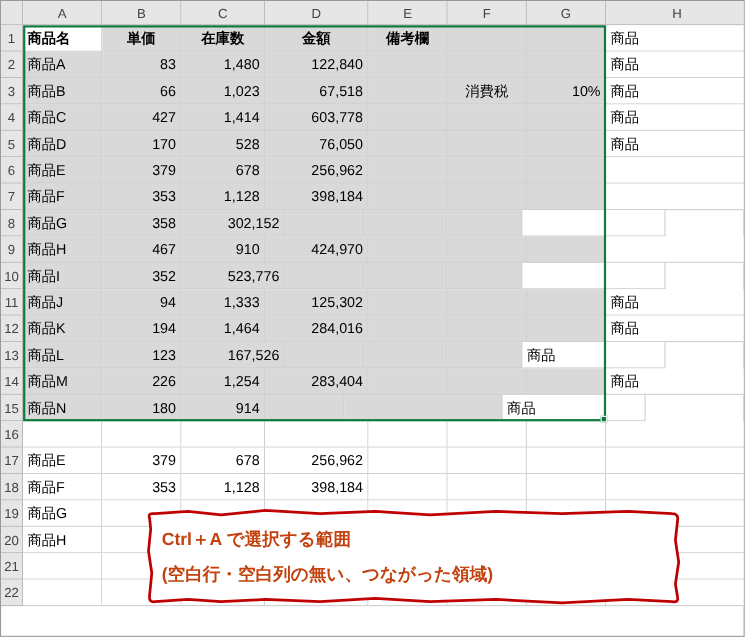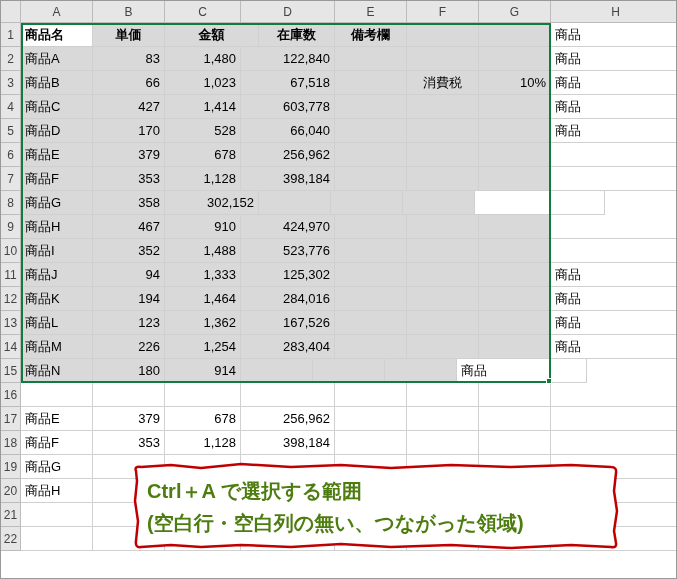--- a/index.html
+++ b/index.html
@@ -79,23 +79,23 @@
   width: 490px;
   height: 90px;
   z-index: 10;
   pointer-events: none;
 }
 .annotation svg { position: absolute; top: 0; left: 0; }
 .annotation-text {
   position: absolute;
   top: 14px;
   left: 16px;
-  color: #4d7c0f;
+  color: #c2410c;
   font-weight: bold;
-  font-size: 20px;
+  font-size: 16px;
   line-height: 32px;
 }
 </style>
 </head>
 <body>
 
 <div class="grid">
 
   <div class="row header-row">
     <div class="cell corner w-rowhead"></div>
@@ -106,22 +106,22 @@
     <div class="cell col-head w-E">E</div>
     <div class="cell col-head w-F">F</div>
     <div class="cell col-head w-G">G</div>
     <div class="cell col-head w-H">H</div>
   </div>
   <div id="body-rows">
       <div class="row">
         <div class="cell w-rowhead row-head">1</div>
         <div class="cell w-A bold active-cell sel">商品名</div>
         <div class="cell w-B bold ctr sel">単価</div>
+        <div class="cell w-C bold ctr sel">在庫数</div>
         <div class="cell w-D bold ctr sel">金額</div>
-        <div class="cell w-C bold ctr sel">在庫数</div>
         <div class="cell w-E bold ctr sel">備考欄</div>
         <div class="cell w-F ctr sel"></div>
         <div class="cell w-G num sel"></div>
         <div class="cell w-H">商品</div>
       </div>
       <div class="row">
         <div class="cell w-rowhead row-head">2</div>
         <div class="cell w-A sel">商品A</div>
         <div class="cell w-B num sel">83</div>
         <div class="cell w-C num sel">1,480</div>
@@ -151,21 +151,21 @@
         <div class="cell w-E sel"></div>
         <div class="cell w-F ctr sel"></div>
         <div class="cell w-G num sel"></div>
         <div class="cell w-H">商品</div>
       </div>
       <div class="row">
         <div class="cell w-rowhead row-head">5</div>
         <div class="cell w-A sel">商品D</div>
         <div class="cell w-B num sel">170</div>
         <div class="cell w-C num sel">528</div>
-        <div class="cell w-D num sel">66,040</div>
+        <div class="cell w-D num sel">76,050</div>
         <div class="cell w-E sel"></div>
         <div class="cell w-F ctr sel"></div>
         <div class="cell w-G num sel"></div>
         <div class="cell w-H">商品</div>
       </div>
       <div class="row">
         <div class="cell w-rowhead row-head">6</div>
         <div class="cell w-A sel">商品E</div>
         <div class="cell w-B num sel">379</div>
         <div class="cell w-C num sel">678</div>
@@ -204,21 +204,20 @@
         <div class="cell w-D num sel">424,970</div>
         <div class="cell w-E sel"></div>
         <div class="cell w-F ctr sel"></div>
         <div class="cell w-G num sel"></div>
         <div class="cell w-H"></div>
       </div>
       <div class="row">
         <div class="cell w-rowhead row-head">10</div>
         <div class="cell w-A sel">商品I</div>
         <div class="cell w-B num sel">352</div>
-        <div class="cell w-C num sel">1,488</div>
         <div class="cell w-D num sel">523,776</div>
         <div class="cell w-E sel"></div>
         <div class="cell w-F ctr sel"></div>
         <div class="cell w-G num sel"></div>
         <div class="cell w-H"></div>
       </div>
       <div class="row">
         <div class="cell w-rowhead row-head">11</div>
         <div class="cell w-A sel">商品J</div>
         <div class="cell w-B num sel">94</div>
@@ -237,21 +236,20 @@
         <div class="cell w-D num sel">284,016</div>
         <div class="cell w-E sel"></div>
         <div class="cell w-F ctr sel"></div>
         <div class="cell w-G num sel"></div>
         <div class="cell w-H">商品</div>
       </div>
       <div class="row">
         <div class="cell w-rowhead row-head">13</div>
         <div class="cell w-A sel">商品L</div>
         <div class="cell w-B num sel">123</div>
-        <div class="cell w-C num sel">1,362</div>
         <div class="cell w-D num sel">167,526</div>
         <div class="cell w-E sel"></div>
         <div class="cell w-F ctr sel"></div>
         <div class="cell w-G num sel"></div>
         <div class="cell w-H">商品</div>
       </div>
       <div class="row">
         <div class="cell w-rowhead row-head">14</div>
         <div class="cell w-A sel">商品M</div>
         <div class="cell w-B num sel">226</div>

